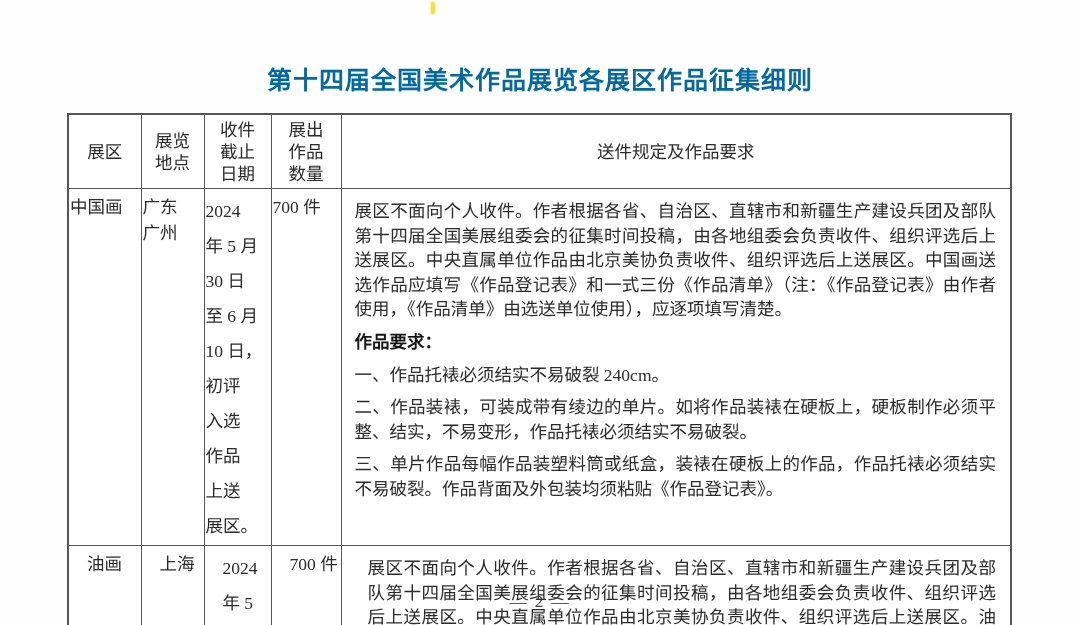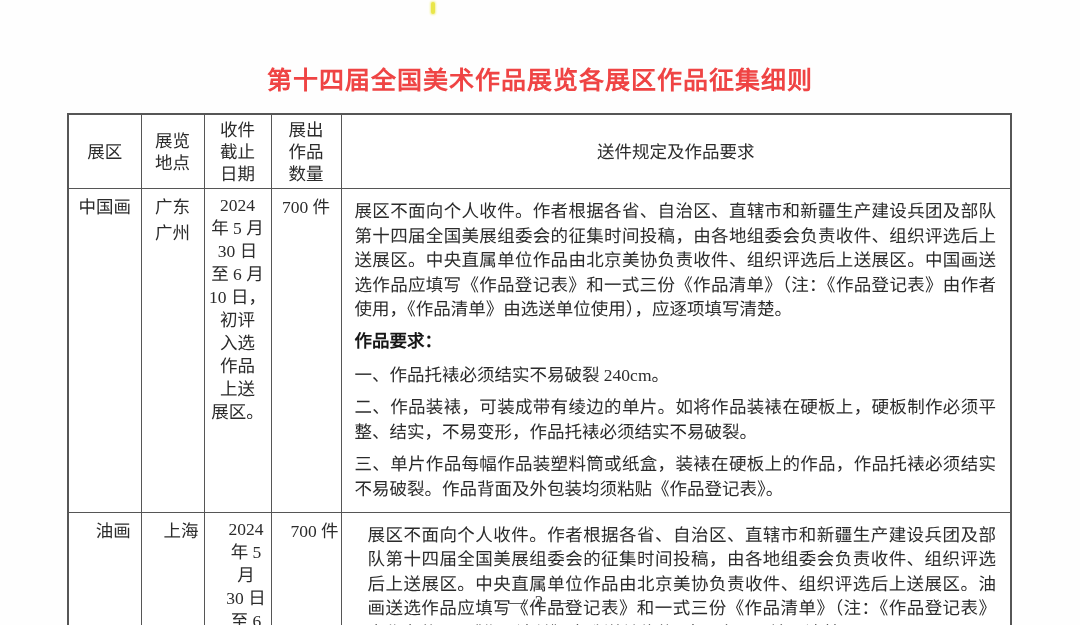--- a/index.html
+++ b/index.html
@@ -18,21 +18,21 @@
     width: 4px; height: 12px;
     background: #e9e64a; border-radius: 2px;
     box-shadow: 0 0 2px 1px #f3f19a;
   }
 
   .doc-title {
     position: absolute; top: 60px; left: 0; width: 100%;
     text-align: center;
     font-family: "Liberation Sans", "DejaVu Sans", sans-serif;
     font-weight: 700; font-size: 25px; letter-spacing: 1px;
-    color: #ef4444;
+    color: #0369a1;
   }
 
   table.rules-table {
     position: absolute; left: 67px; top: 113px;
     width: 945px;
     border-collapse: collapse; table-layout: fixed;
     border: 2px solid #565656;
     background: #fff;
   }
   .rules-table td, .rules-table th {
@@ -49,34 +49,34 @@
     line-height: 22px;
     height: 69px;
     padding: 2px 0;
   }
   .col-zone    { width: 73px; }
   .col-venue   { width: 63px; }
   .col-deadline{ width: 67px; }
   .col-qty     { width: 70px; }
 
   td.c-center {
-    text-align: center;
+    text-align: left;
     white-space: pre-line;
     padding-top: 5px;
     line-height: 26px;
   }
-  td.c-deadline { line-height: 23px; }
+  td.c-deadline { line-height: 35px; }
   td.c-rules {
     padding: 2px 6px 2px 5px;
     line-height: 24.6px;
     text-align: justify;
   }
   td.c-rules p { margin: 8px; }
   td.c-rules p.bold {
-    font-family: Liberation Mono, monospace;
+    font-family: Liberation Serif, serif;
     font-weight: 700; color: #161616;
   }
   tr.row-1 td { height: 268px; }
   tr.row-2 td { height: 116px; padding-left: 18px; }
 
   .page-footer {
     position: absolute; top: 592px; left: 0; width: 100%;
     text-align: center;
     font-size: 17px; color: #3d3d3d; letter-spacing: 2px;
   }

